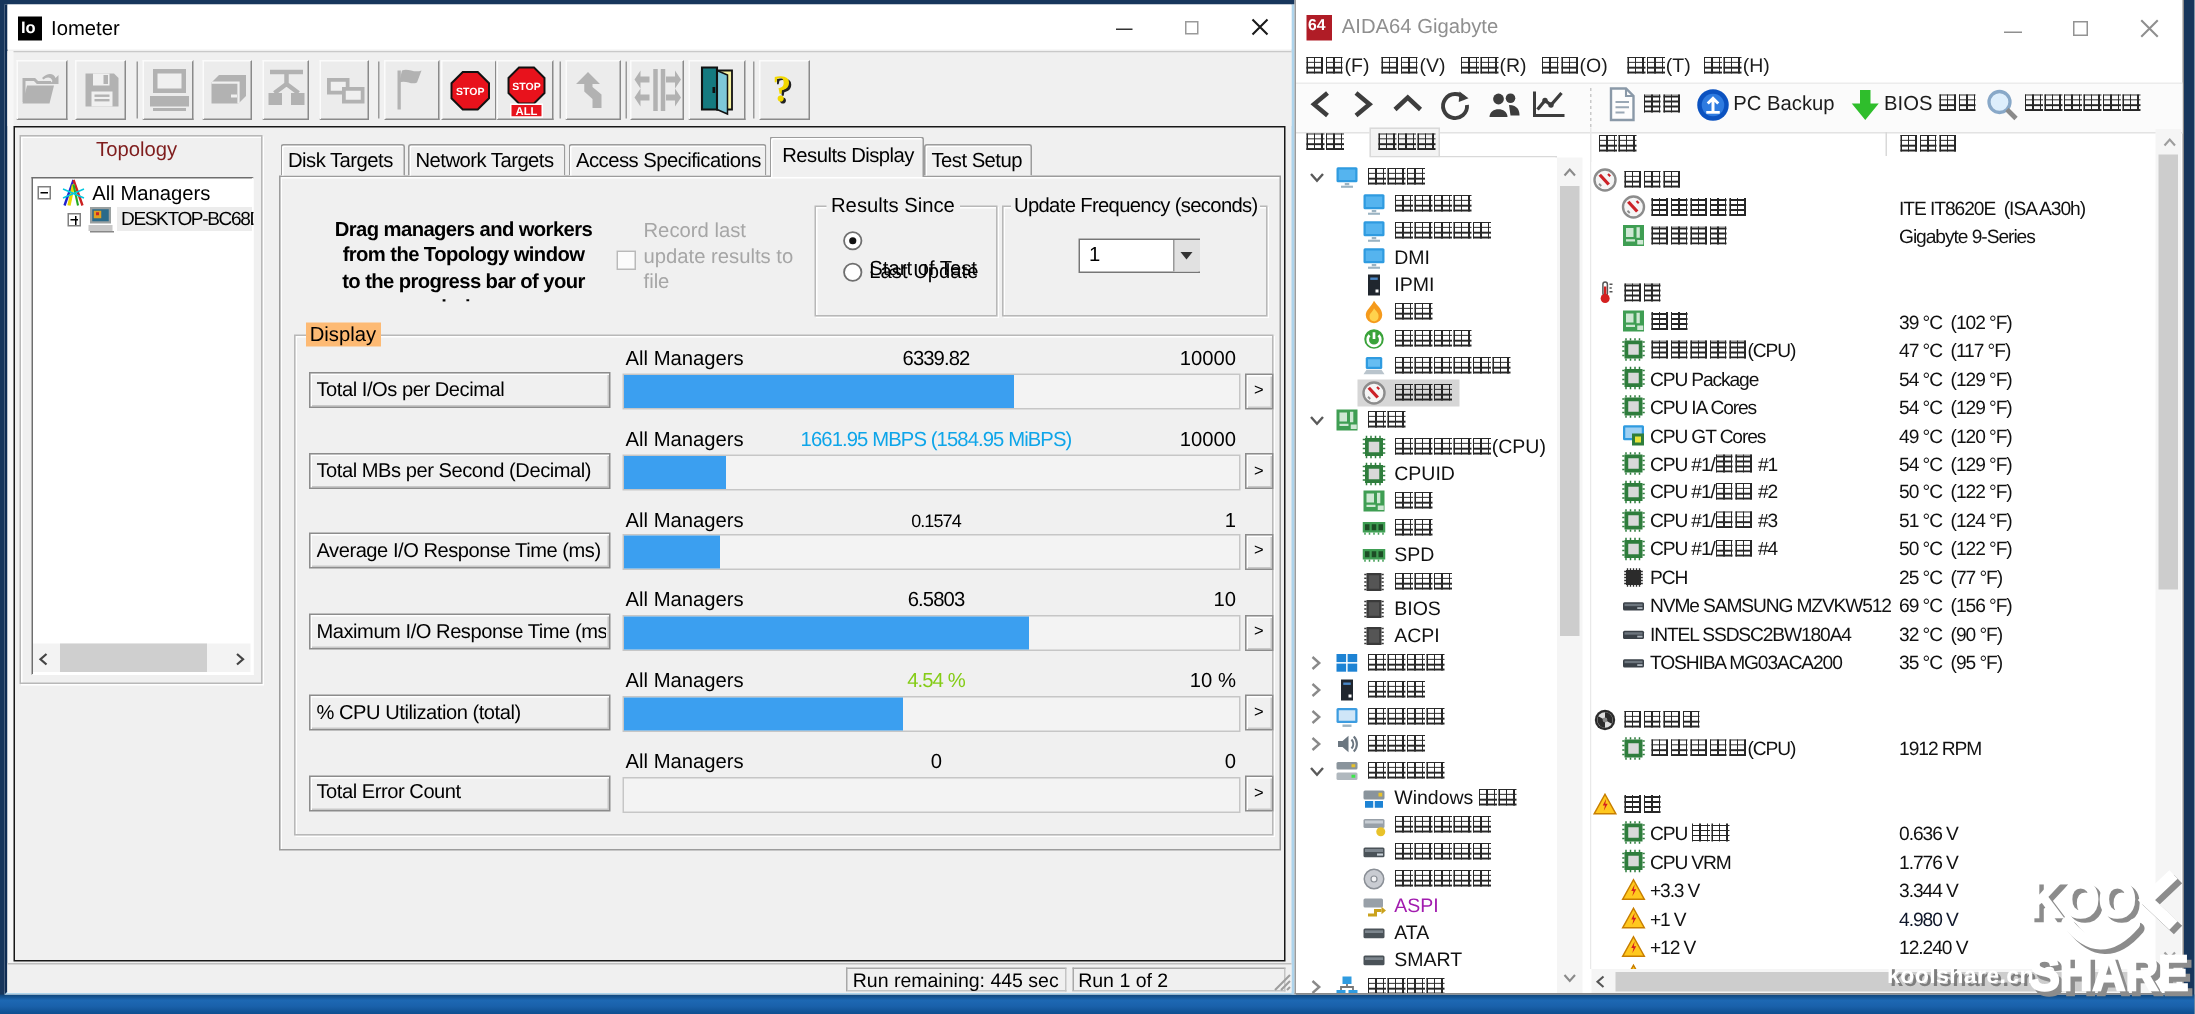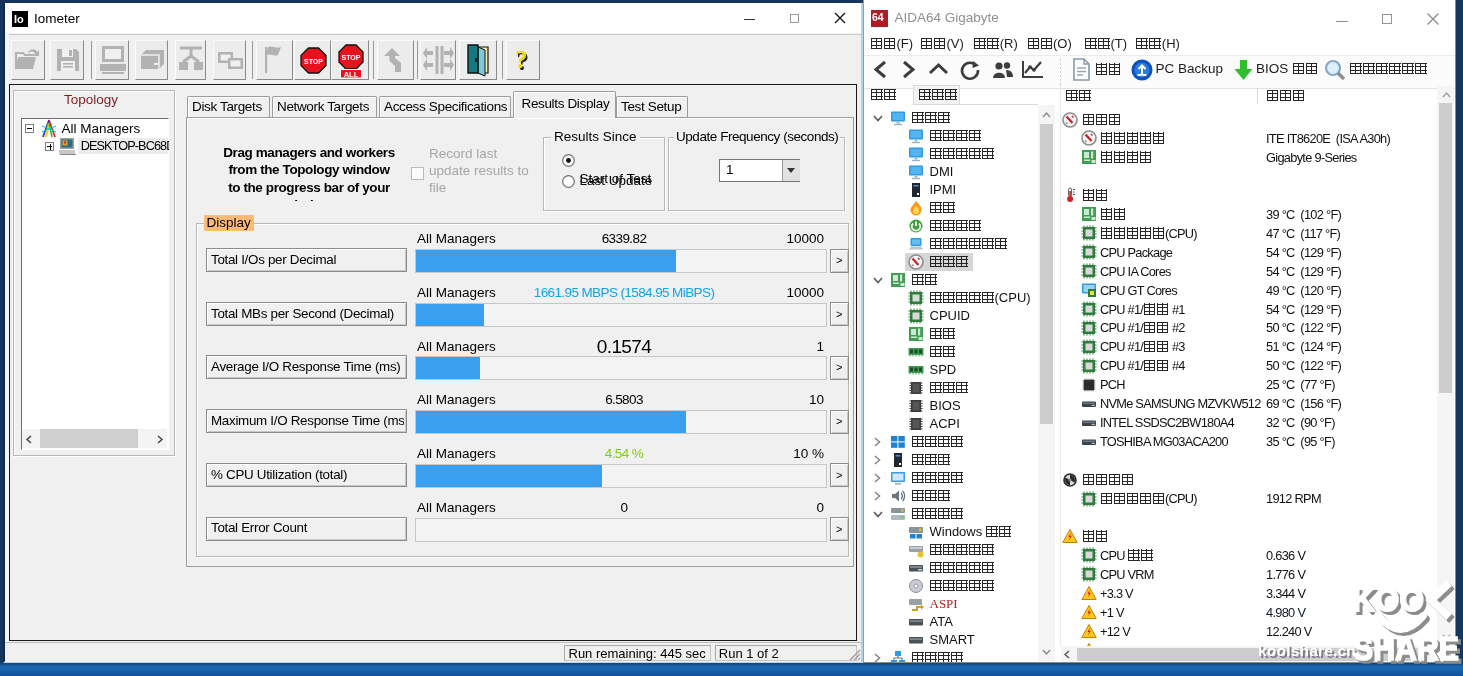--- a/index.html
+++ b/index.html
@@ -193,21 +193,21 @@
 <div style="position:absolute;left:417px;top:284.9px;font-size:13.5px;line-height:16.5px;color:#000;text-align:left;white-space:nowrap;">All Managers</div>
 <div style="position:absolute;left:450px;top:284.9px;width:348px;font-size:13.5px;line-height:16.5px;color:#0ea5e9;text-align:center;white-space:nowrap;letter-spacing:-0.6px;">1661.95 MBPS (1584.95 MiBPS)</div>
 <div style="position:absolute;left:674px;top:284.9px;width:150px;font-size:13.5px;line-height:16.5px;color:#000;text-align:right;white-space:nowrap;">10000</div>
 <div style="left:414.5px;top:302.7px;width:412px;height:24px;background:#f3f3f3;border:1px solid #c6c6c6;"></div>
 <div style="left:415.5px;top:303.7px;width:68px;height:22px;background:#3b9ff0;"></div>
 <div class="raised" style="left:830px;top:302.2px;width:19px;height:24px;"></div>
 <div style="position:absolute;left:836px;top:306.7px;font-size:11px;line-height:14px;color:#000;text-align:left;white-space:nowrap;">&gt;</div>
 <div class="raised" style="left:205.5px;top:355.4px;width:201px;height:24px;"></div>
 <div style="position:absolute;left:211px;top:359.2px;width:193px;font-size:13.4px;line-height:16.4px;color:#000;text-align:left;white-space:nowrap;overflow:hidden;z-index:2;letter-spacing:-0.3px;">Average I/O Response Time (ms)</div>
 <div style="position:absolute;left:417px;top:338.6px;font-size:13.5px;line-height:16.5px;color:#000;text-align:left;white-space:nowrap;">All Managers</div>
-<div style="position:absolute;left:450px;top:338.6px;width:348px;font-size:19px;line-height:16.5px;color:#000;text-align:center;white-space:nowrap;letter-spacing:-0.6px;">0.1574</div>
+<div style="position:absolute;left:450px;top:338.6px;width:348px;font-size:12px;line-height:16.5px;color:#000;text-align:center;white-space:nowrap;letter-spacing:-0.6px;">0.1574</div>
 <div style="position:absolute;left:674px;top:338.6px;width:150px;font-size:13.5px;line-height:16.5px;color:#000;text-align:right;white-space:nowrap;">1</div>
 <div style="left:414.5px;top:356.4px;width:412px;height:24px;background:#f3f3f3;border:1px solid #c6c6c6;"></div>
 <div style="left:415.5px;top:357.4px;width:64px;height:22px;background:#3b9ff0;"></div>
 <div class="raised" style="left:830px;top:355.9px;width:19px;height:24px;"></div>
 <div style="position:absolute;left:836px;top:360.4px;font-size:11px;line-height:14px;color:#000;text-align:left;white-space:nowrap;">&gt;</div>
 <div class="raised" style="left:205.5px;top:409.1px;width:201px;height:24px;"></div>
 <div style="position:absolute;left:211px;top:412.9px;width:193px;font-size:13.4px;line-height:16.4px;color:#000;text-align:left;white-space:nowrap;overflow:hidden;z-index:2;letter-spacing:-0.3px;">Maximum I/O Response Time (ms)</div>
 <div style="position:absolute;left:417px;top:392.4px;font-size:13.5px;line-height:16.5px;color:#000;text-align:left;white-space:nowrap;">All Managers</div>
 <div style="position:absolute;left:450px;top:392.4px;width:348px;font-size:13.5px;line-height:16.5px;color:#000;text-align:center;white-space:nowrap;letter-spacing:-0.6px;">6.5803</div>
 <div style="position:absolute;left:674px;top:392.4px;width:150px;font-size:13.5px;line-height:16.5px;color:#000;text-align:right;white-space:nowrap;">10</div>
@@ -505,21 +505,21 @@
 <svg style="left:43.6px;top:473px" width="16" height="16" viewBox="0 0 16 16">
       <circle cx="8" cy="8" r="6.5" fill="#c9ccd2" stroke="#8a8f96" stroke-width="1"></circle>
       <circle cx="8" cy="8" r="2" fill="#f2f3f5" stroke="#8a8f96" stroke-width="0.8"></circle>
     </svg>
 <div style="position:absolute;left:65.5px;top:473.0px;font-size:13px;line-height:16px;color:#111;white-space:nowrap;"><i style="display:inline-block;width:11.5px;height:11.5px;margin:0 1.0px 0 0.5px;opacity:0.92;background:repeating-linear-gradient(0deg,#151515 0 1px,transparent 1px 3.4px),repeating-linear-gradient(90deg,#151515 0 1px,transparent 1px 5px);vertical-align:-1px;"></i><i style="display:inline-block;width:11.5px;height:11.5px;margin:0 1.0px 0 0.5px;opacity:0.92;background:repeating-linear-gradient(0deg,#151515 0 1px,transparent 1px 3.4px),repeating-linear-gradient(90deg,#151515 0 1px,transparent 1px 5px);vertical-align:-1px;"></i><i style="display:inline-block;width:11.5px;height:11.5px;margin:0 1.0px 0 0.5px;opacity:0.92;background:repeating-linear-gradient(0deg,#151515 0 1px,transparent 1px 3.4px),repeating-linear-gradient(90deg,#151515 0 1px,transparent 1px 5px);vertical-align:-1px;"></i><i style="display:inline-block;width:11.5px;height:11.5px;margin:0 1.0px 0 0.5px;opacity:0.92;background:repeating-linear-gradient(0deg,#151515 0 1px,transparent 1px 3.4px),repeating-linear-gradient(90deg,#151515 0 1px,transparent 1px 5px);vertical-align:-1px;"></i><i style="display:inline-block;width:11.5px;height:11.5px;margin:0 1.0px 0 0.5px;opacity:0.92;background:repeating-linear-gradient(0deg,#151515 0 1px,transparent 1px 3.4px),repeating-linear-gradient(90deg,#151515 0 1px,transparent 1px 5px);vertical-align:-1px;"></i></div>
 <svg style="left:43.6px;top:491px" width="16" height="16" viewBox="0 0 16 16">
       <rect x="1" y="3" width="13" height="6" rx="1" fill="#98a0a8"></rect>
       <path d="M4 14 L9 14 L9 11 L13 11" stroke="#caa21c" stroke-width="2" fill="none"></path>
       <path d="M13 8.5 L16 11 L13 13.5 Z" fill="#caa21c"></path>
     </svg>
-<div style="position:absolute;left:65.5px;top:491.0px;font-size:13px;line-height:16px;color:#b91c1c;white-space:nowrap;font-family:Liberation Serif, serif;">ASPI</div>
+<div style="position:absolute;left:65.5px;top:491.0px;font-size:13px;line-height:16px;color:#a21caf;white-space:nowrap;">ASPI</div>
 <svg style="left:43.6px;top:509px" width="16" height="16" viewBox="0 0 16 16">
       <rect x="1" y="5" width="14" height="6.5" rx="1" fill="#4a5258"></rect>
       <rect x="2" y="6.2" width="12" height="1.8" fill="#7d868e"></rect>
     </svg>
 <div style="position:absolute;left:65.5px;top:509.0px;font-size:13px;line-height:16px;color:#111;white-space:nowrap;">ATA</div>
 <svg style="left:43.6px;top:527px" width="16" height="16" viewBox="0 0 16 16">
       <rect x="1" y="5" width="14" height="6.5" rx="1" fill="#4a5258"></rect>
       <rect x="2" y="6.2" width="12" height="1.8" fill="#7d868e"></rect>
     </svg>
 <div style="position:absolute;left:65.5px;top:527.0px;font-size:13px;line-height:16px;color:#111;white-space:nowrap;">SMART</div>

